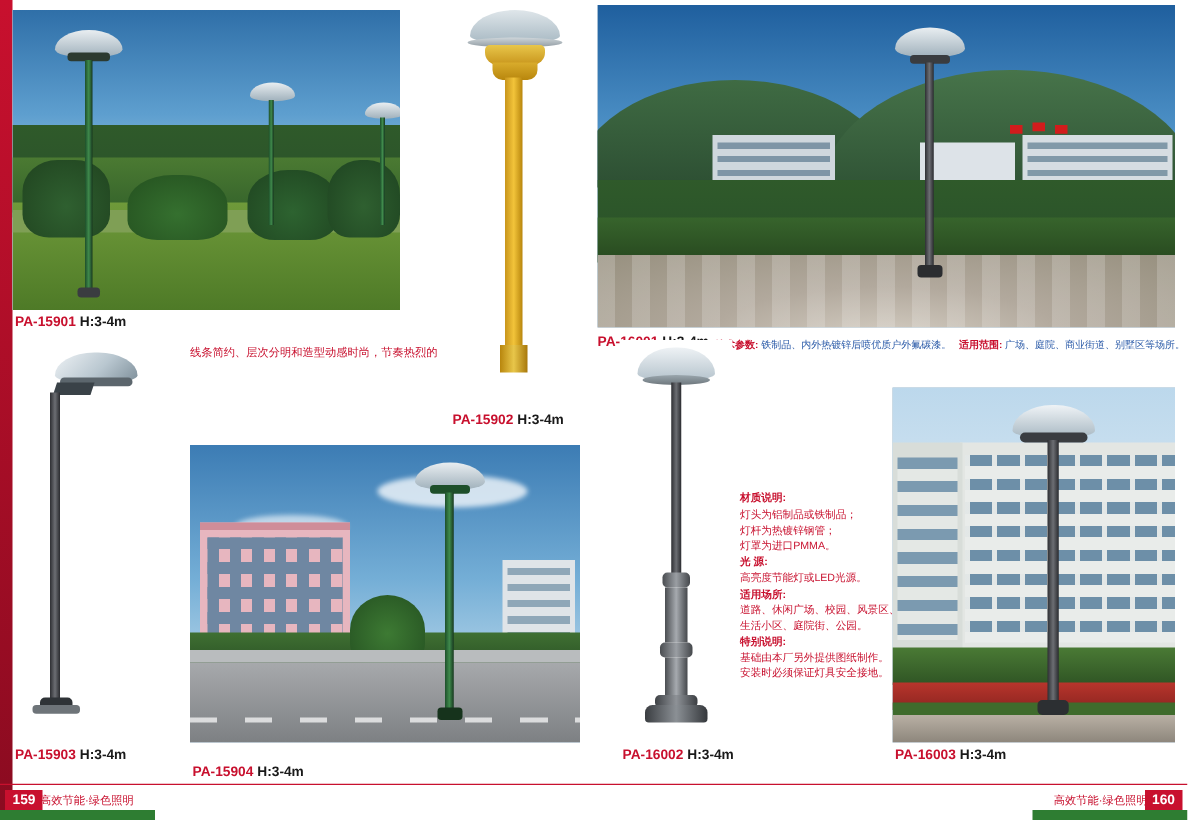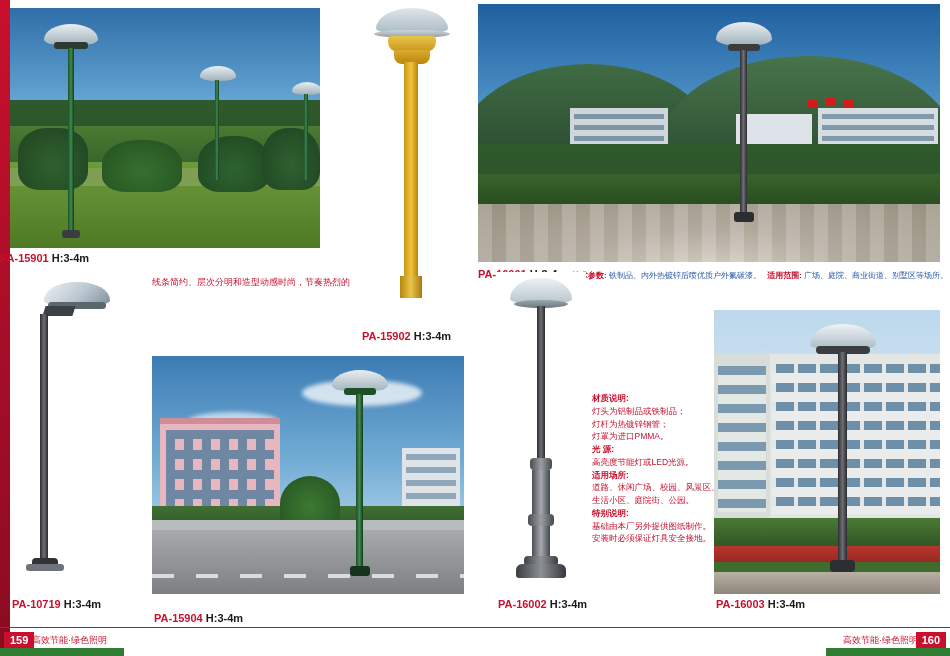--- a/index.html
+++ b/index.html
@@ -73,21 +73,21 @@
     <div style="position:absolute;left:44px;top:34px;width:34px;height:7px;background:#2c3a30;border-radius:3px;"></div>
     <div class="pole-g" style="left:58px;top:40px;width:6px;height:186px;"></div>
     <div class="base" style="left:52px;top:222px;width:18px;height:8px;"></div>
 
     <div class="head-bowl" style="left:190px;top:58px;width:36px;height:15px;"></div>
     <div class="pole-g" style="left:205px;top:72px;width:4px;height:100px;"></div>
 
     <div class="head-bowl" style="left:282px;top:74px;width:30px;height:13px;"></div>
     <div class="pole-g" style="left:294px;top:86px;width:3.5px;height:86px;"></div>
   </div>
-  <div class="caption" style="left:0;top:252px;">
+  <div class="caption" style="left:12px;top:252px;">
     <span>PA-15901</span>
     <span class="h">H:3-4m</span>
   </div>
 
   <div class="photo" style="left:360px;top:4px;width:104px;height:320px;background:#ffffff;">
     <div class="sky" style="background:#ffffff;"></div>
 
     <div style="position:absolute;left:16px;top:4px;width:72px;height:26px;background:linear-gradient(to bottom,#dfe6ea,#a9bac4);border-radius:50% 50% 40% 40%/80% 80% 20% 20%;"></div>
     <div style="position:absolute;left:14px;top:26px;width:76px;height:8px;background:linear-gradient(to bottom,#cfd6da,#8f9aa1);border-radius:50%;"></div>
     <div style="position:absolute;left:28px;top:32px;width:48px;height:16px;background:linear-gradient(to bottom,#e8c64a,#c8951c);border-radius:4px 4px 10px 10px;"></div>
@@ -106,21 +106,21 @@
 
   <div class="photo" style="left:14px;top:272px;width:120px;height:322px;background:#ffffff;">
     <div style="position:absolute;left:30px;top:10px;width:66px;height:24px;background:linear-gradient(135deg,#eef2f5 0%,#b9c7d0 55%,#7e8f9a 100%);border-radius:50% 50% 35% 35%/80% 80% 25% 25%;"></div>
     <div style="position:absolute;left:34px;top:30px;width:58px;height:7px;background:#5c666d;border-radius:4px;"></div>
     <div style="position:absolute;left:30px;top:34px;width:30px;height:10px;background:#3a4248;transform:skewX(-18deg);"></div>
     <div class="pole-d" style="left:26px;top:42px;width:8px;height:250px;"></div>
     <div style="position:absolute;left:18px;top:286px;width:26px;height:10px;background:#2f3337;border-radius:4px 4px 2px 2px;"></div>
     <div style="position:absolute;left:12px;top:292px;width:38px;height:7px;background:#6e7479;border-radius:3px;"></div>
   </div>
   <div class="caption" style="left:12px;top:598px;">
-    <span>PA-10719</span>
+    <span>PA-15903</span>
     <span class="h">H:3-4m</span>
   </div>
 
   <div class="photo" style="left:152px;top:356px;width:312px;height:238px;">
     <div class="sky sky-b"></div>
 
     <div style="position:absolute;left:150px;top:24px;width:120px;height:26px;background:rgba(255,255,255,.75);border-radius:50%;filter:blur(2px);"></div>
     <div style="position:absolute;left:36px;top:56px;width:90px;height:18px;background:rgba(255,255,255,.6);border-radius:50%;filter:blur(2px);"></div>
 
     <div class="bldg" style="left:8px;top:62px;width:120px;height:110px;background:#e7b6bf;"></div>

